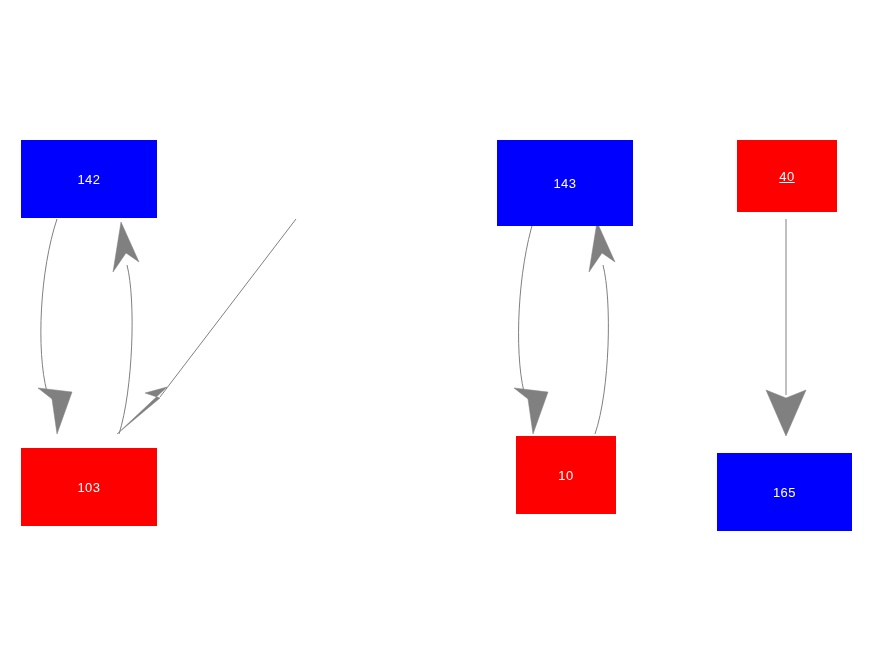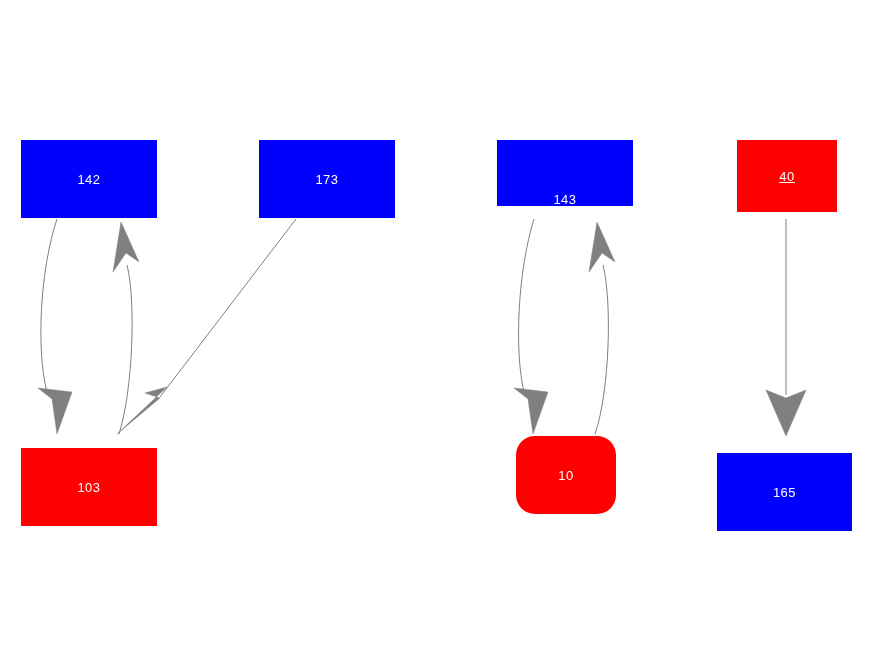--- a/index.html
+++ b/index.html
@@ -81,37 +81,34 @@
     <g>
       <path d="M 786,219 L 786,395" fill="none" stroke="#808080" stroke-width="1"></path>
       <polygon points="766,390 786,398 806,390 786,436" fill="#808080" stroke="#808080" stroke-width="0.5"></polygon>
     </g>
   </svg>
 
   <div class="node" style="left:21px; top:140px; width:136px; height:78px; background:#0000ff;">
     <span class="node-label">142</span>
   </div>
 
-  <div class="node" style="left:259px; top:140px; width:136px; height:78px; background:#0000ff;">
-    <span class="node-label">173</span>
-  </div>
 
-  <div class="node" style="left:497px; top:140px; width:136px; height:66px; background:#0000ff;align-items:flex-end;">
+  <div class="node" style="left:497px; top:140px; width:136px; height:86px; background:#0000ff;">
     <span class="node-label">143</span>
   </div>
 
   <div class="node" style="left:737px; top:140px; width:100px; height:72px; background:#ff0000;text-decoration:underline;">
     <span class="node-label">40</span>
   </div>
 
   <div class="node" style="left:21px; top:436px; width:136px; height:78px; background:#ff0000;margin-top:12px;">
     <span class="node-label">103</span>
   </div>
 
-  <div class="node" style="left:516px; top:436px; width:100px; height:78px; background:#ff0000;border-radius:19px;">
+  <div class="node" style="left:516px; top:436px; width:100px; height:78px; background:#ff0000;">
     <span class="node-label">10</span>
   </div>
 
   <div class="node" style="left:717px; top:437px; width:135px; height:78px; background:#0000ff;margin-top:16px;">
     <span class="node-label">165</span>
   </div>
 
 </div>
 
 </body></html>

